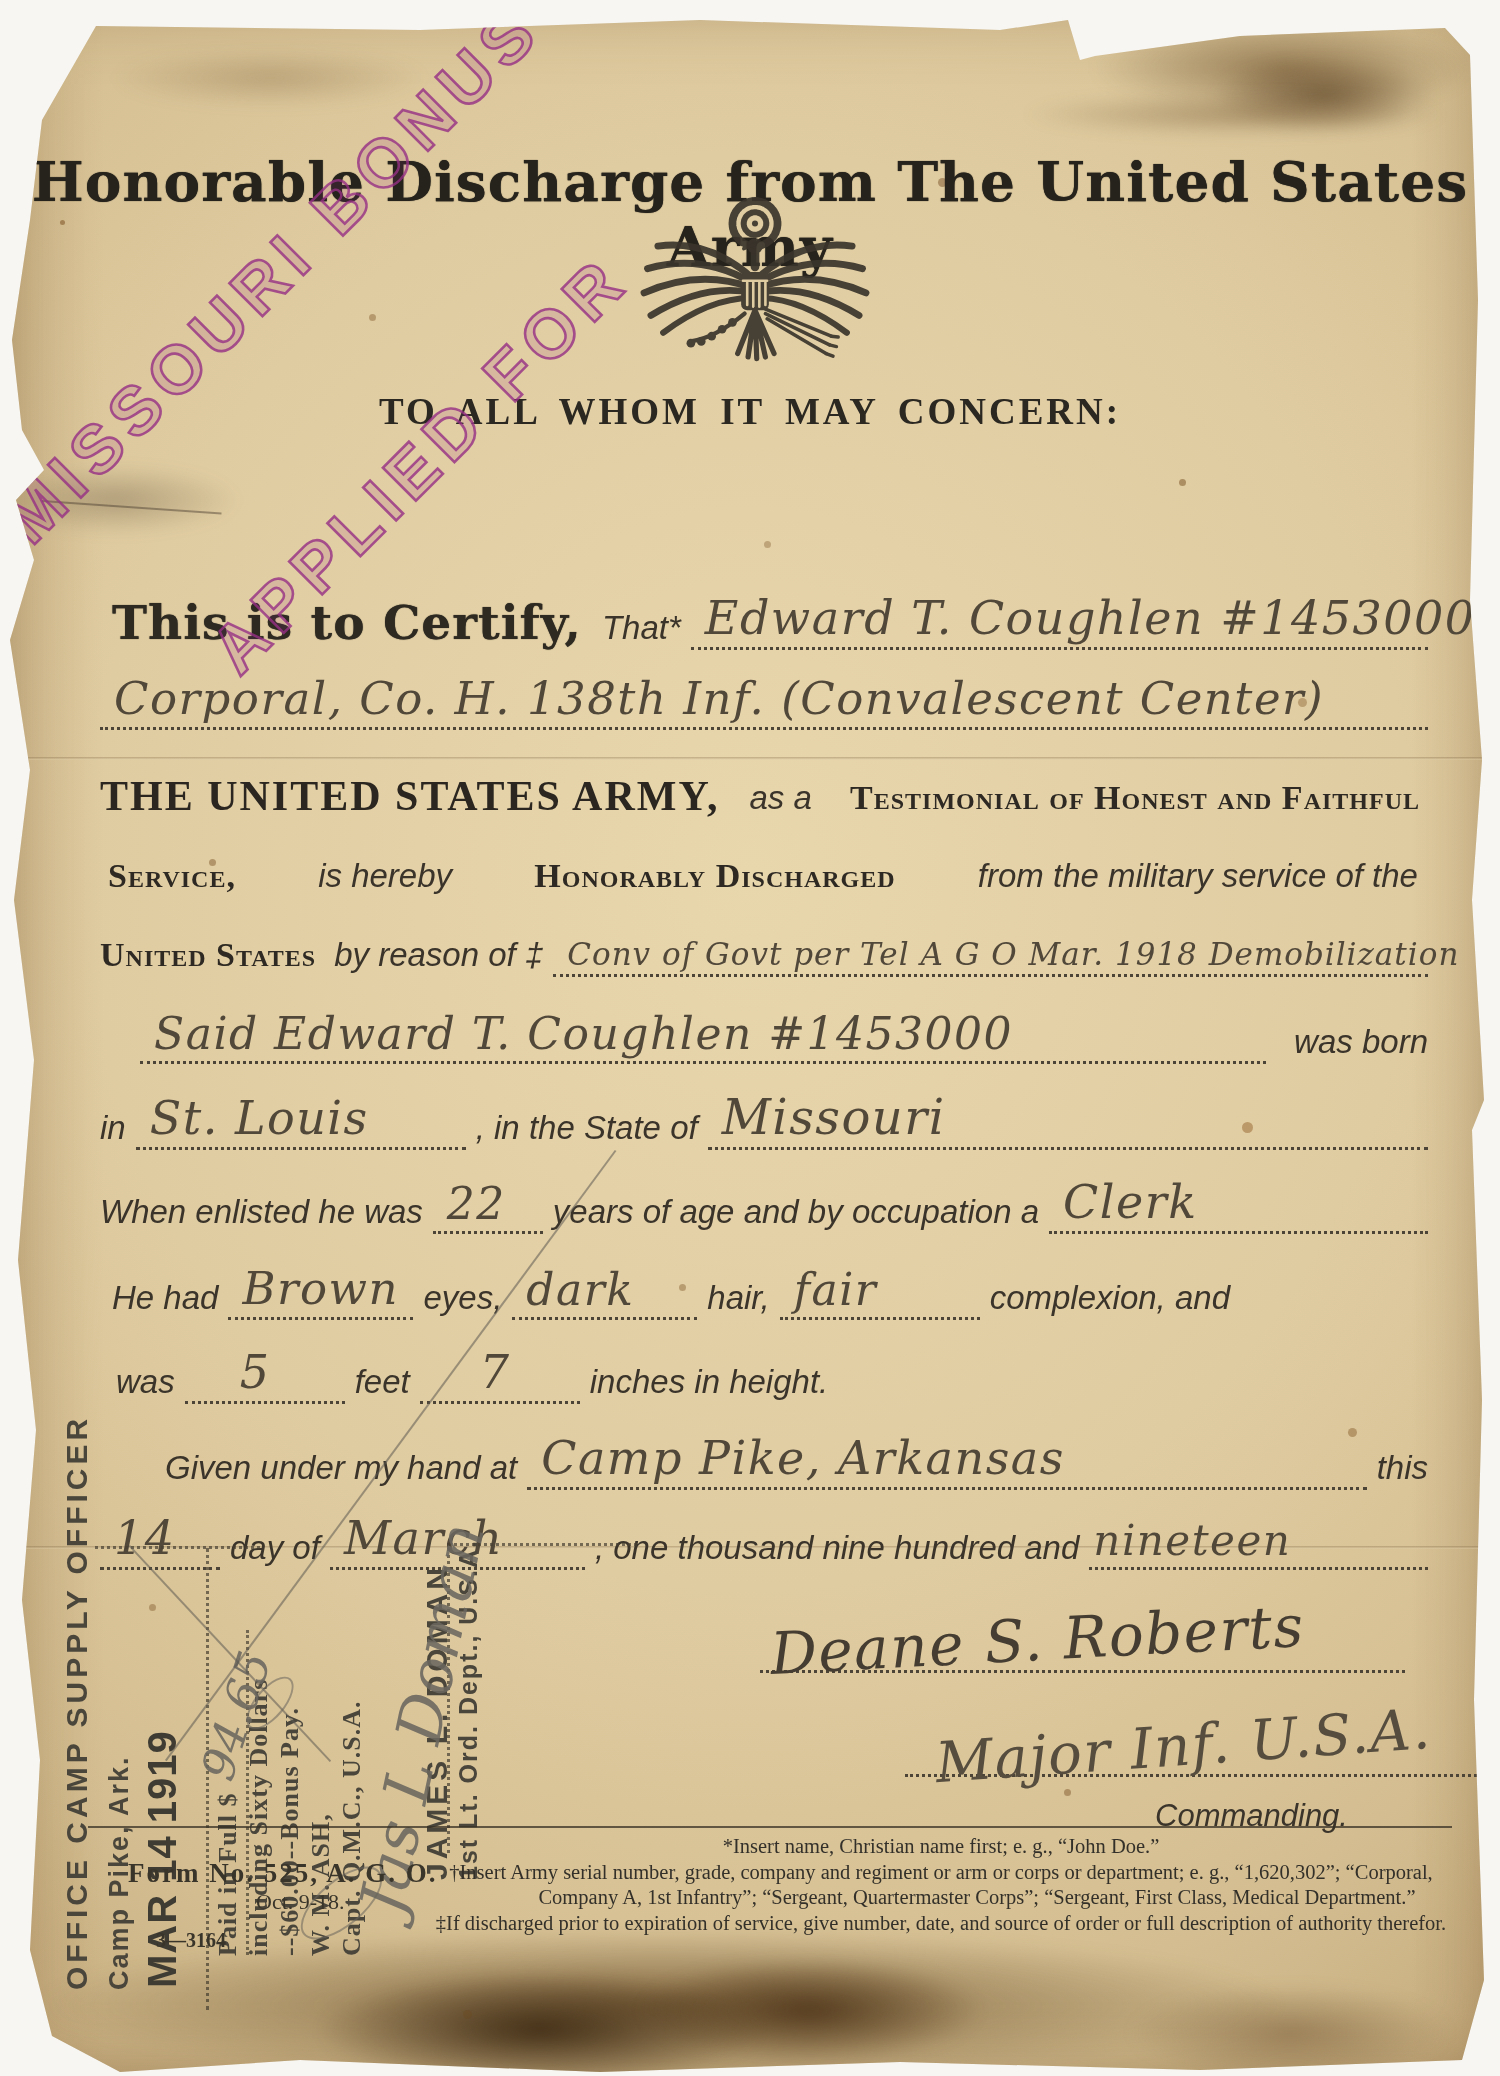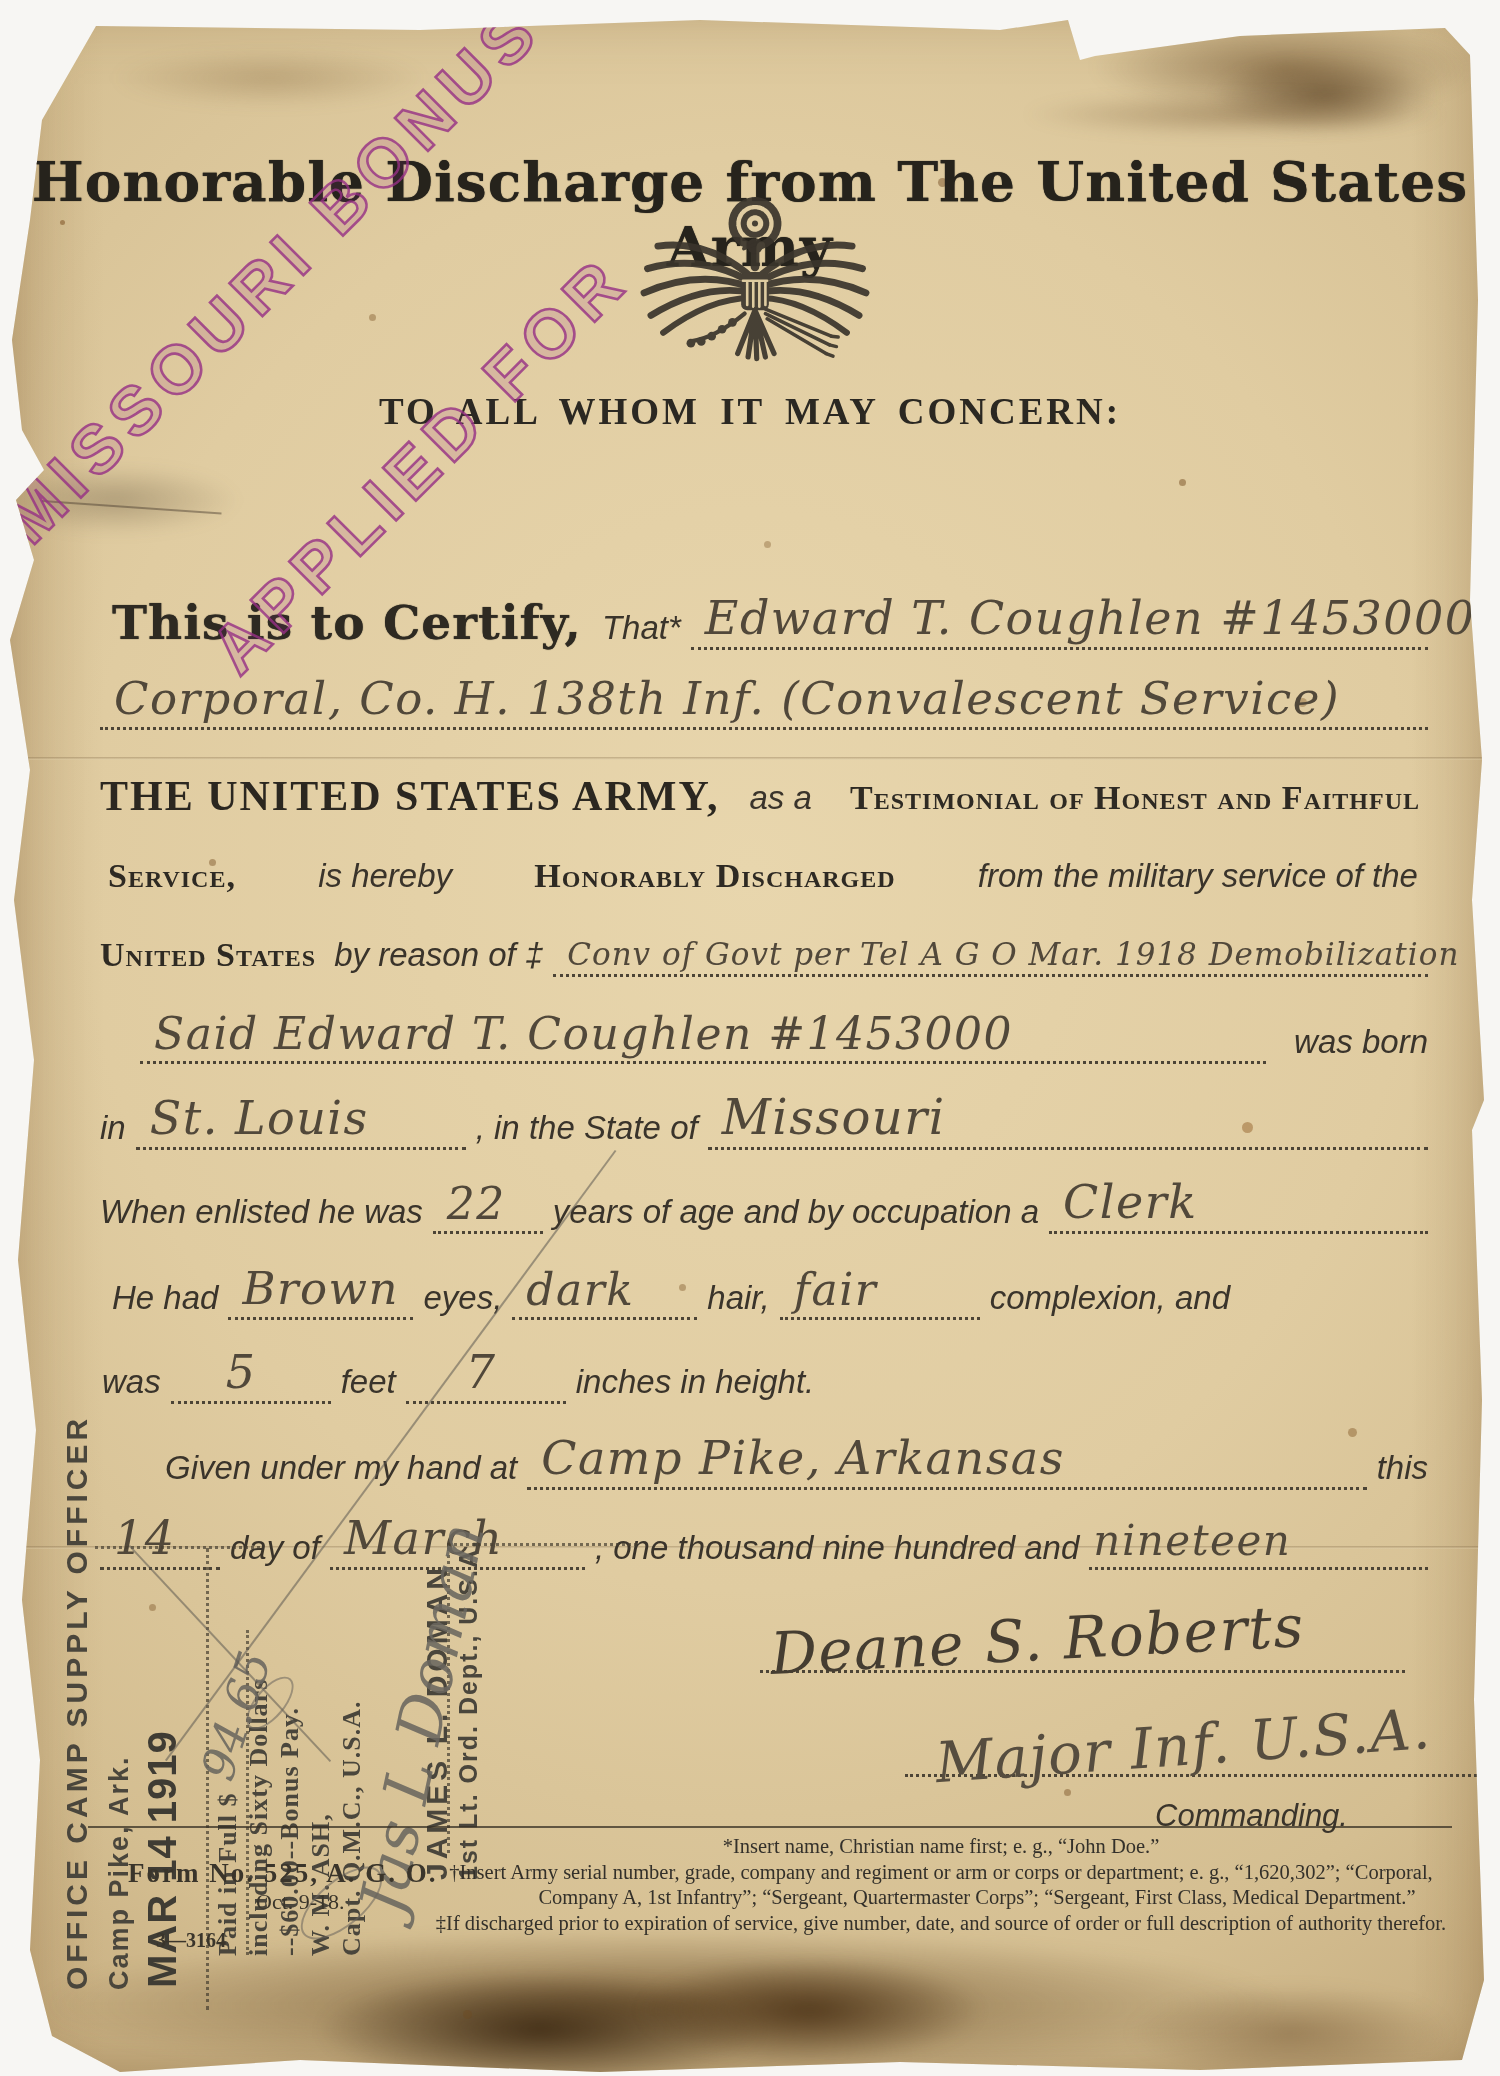--- a/index.html
+++ b/index.html
@@ -144,21 +144,21 @@
   <div class="row" style="top:566px;height:84px">
     <span class="certlead">This is to Certify,</span>
     <span class="script" style="margin-left:20px">That*</span>
     <span class="fill">
         <span class="hw" style="font-size:46px">Edward T. Coughlen #1453000</span>
       </span>
   </div>
 
   <div class="row" style="top:648px;height:82px">
     <span class="fill">
-        <span class="hw" style="font-size:45px">Corporal, Co. H. 138th Inf. (Convalescent Service)</span>
+        <span class="hw" style="font-size:45px">Corporal, Co. H. 138th Inf. (Convalescent Center)</span>
       </span>
   </div>
 
   <div class="row" style="top:752px;height:68px;justify-content:space-between">
     <span class="armycaps">THE UNITED STATES ARMY,</span>
     <span class="script">as a</span>
     <span class="sc">Testimonial of Honest and Faithful</span>
   </div>
 
   <div class="row" style="top:830px;height:68px;justify-content:space-between">
@@ -215,21 +215,21 @@
         <span class="hw" style="font-size:44px">dark</span>
       </span>
     <span class="script">hair,</span>
     <span class="fill" style="flex:0 0 200px">
         <span class="hw" style="font-size:44px">fair</span>
       </span>
     <span class="script" style="margin-right:0">complexion, and</span>
   </div>
 
   <div class="row" style="top:1322px;height:82px">
-    <span class="script" style="margin-left:2px">was</span>
+    <span class="script" style="margin-left:16px">was</span>
     <span class="fill" style="flex:0 0 160px">
         <span class="hw" style="font-size:46px;left:55px">5</span>
       </span>
     <span class="script">feet</span>
     <span class="fill" style="flex:0 0 160px">
         <span class="hw" style="font-size:46px;left:60px">7</span>
       </span>
     <span class="script">inches in height.</span>
     <span style="flex:1"></span>
   </div>

